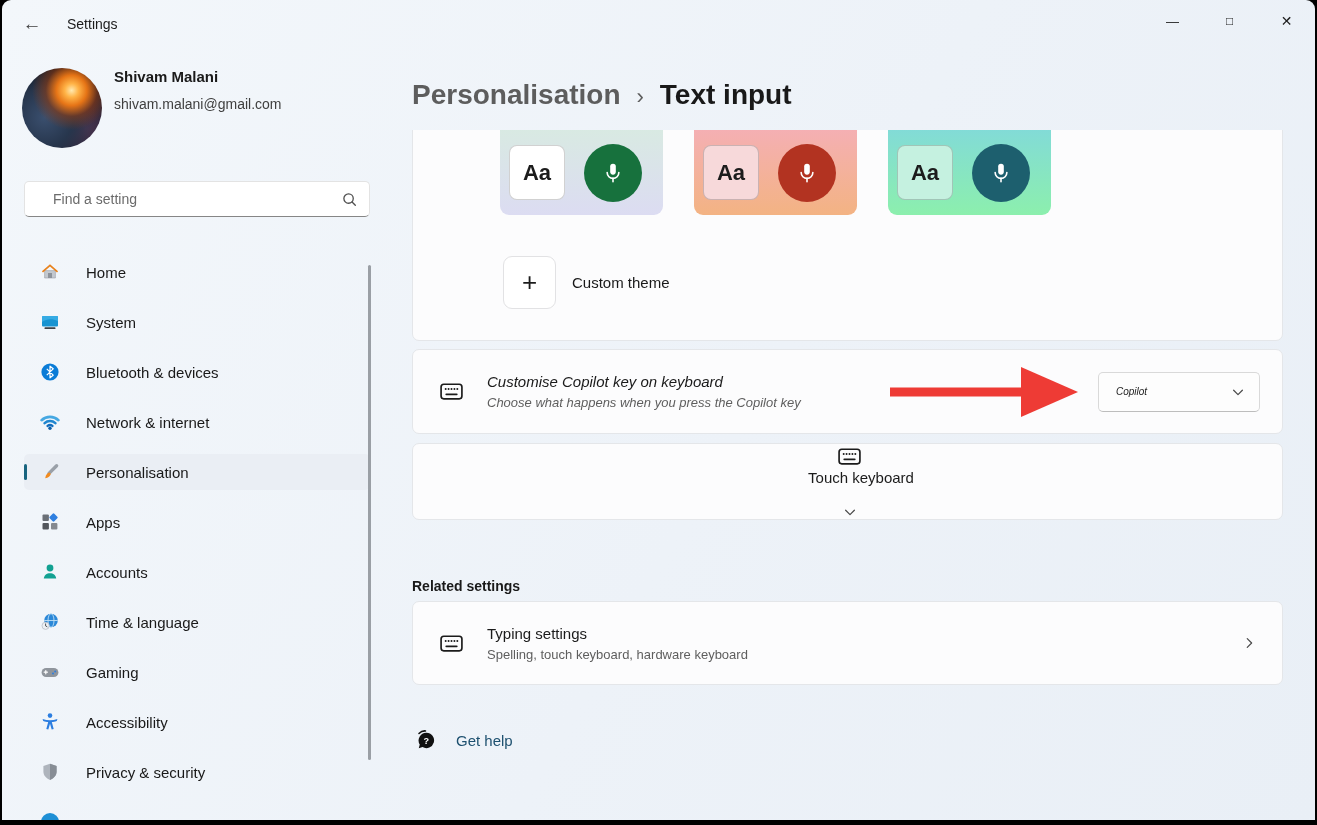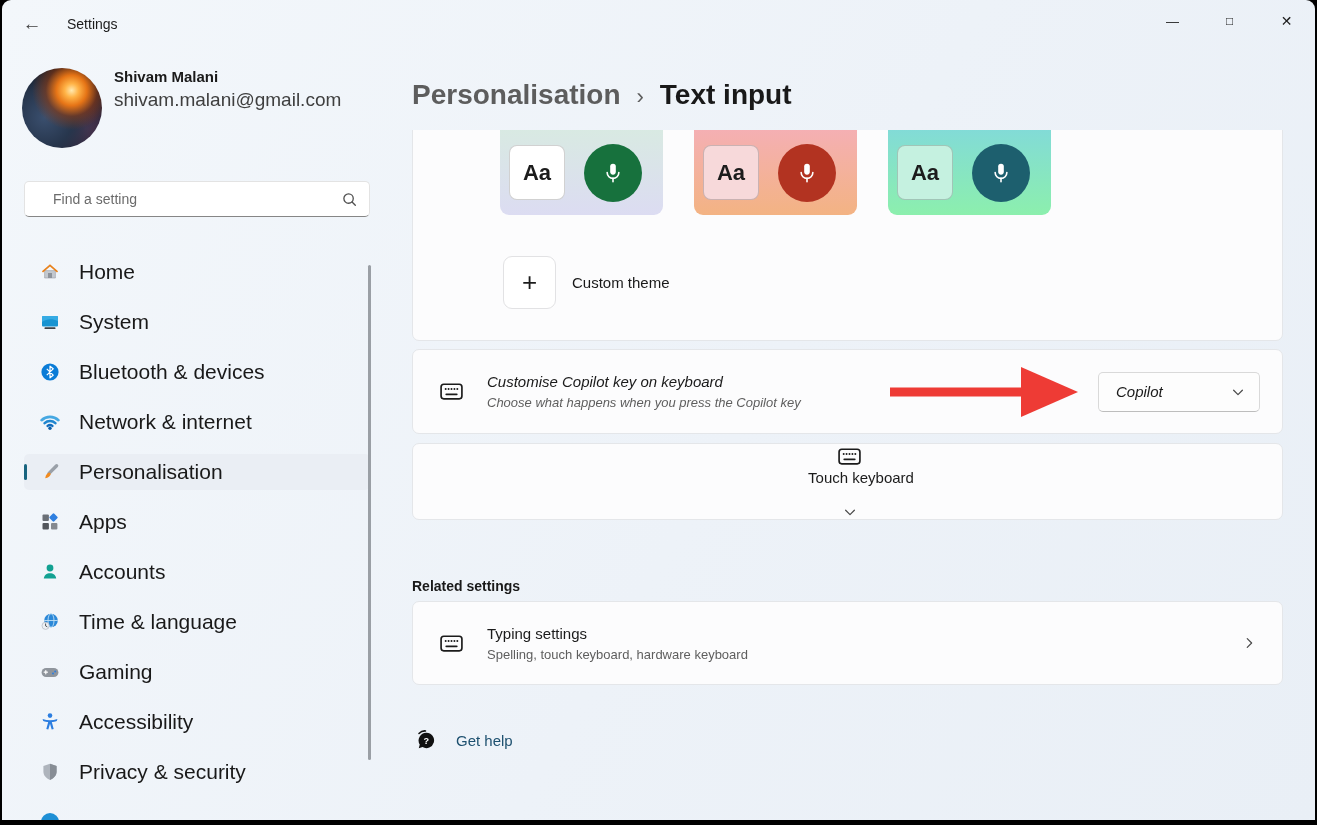--- a/index.html
+++ b/index.html
@@ -32,42 +32,42 @@
   .avatar {
     width:80px; height:80px; border-radius:50%; flex-shrink:0;
     background:
       radial-gradient(circle at 62% 28%, #ffe9b0 0%, #ffb347 9%, rgba(240,120,20,.95) 20%, rgba(150,60,15,.55) 34%, rgba(40,30,30,0) 52%),
       radial-gradient(circle at 28% 62%, #3a4f6e 0%, #27364d 38%, rgba(20,25,38,0) 66%),
       radial-gradient(circle at 80% 75%, #4a3550 0%, rgba(30,20,40,0) 55%),
       #131a26;
   }
   .user-text { margin-left:12px; }
   .user-name { font-size:15px; font-weight:bold; color:#1a1a1a; }
-  .user-email { font-size:19px; color:#3f3f3f; margin-top:4px; }
+  .user-email { font-size:14px; color:#3f3f3f; margin-top:11px; }
 
   .search-box {
     margin-top:33px; height:36px; width:100%; background:#fff;
     border:1px solid #e3e3e3; border-bottom:1px solid #868686; border-radius:5px;
     display:flex; align-items:center; padding:0 12px;
   }
   .search-box input { border:none; outline:none; flex:1; font-size:14px; color:#0f172a;
     font-family:inherit; background:transparent;margin-left:16px; }
   .search-box input::placeholder { color:#6b6b6b; }
   .search-glyph { width:15px; height:15px; flex-shrink:0; }
 
   .nav { margin-top:37px; }
   .nav-item { position:relative; height:36px; margin-bottom:14px; border-radius:5px;
               display:flex; align-items:center; padding-left:16px; cursor:default; }
   .nav-item.active { background:#eaeef4; }
   .nav-item.active::before {
     content:""; position:absolute; left:0; top:50%; transform:translateY(-50%);
     width:3px; height:16px; border-radius:2px; background:var(--accent,#18647f);
   }
   .nav-icon { width:20px; height:20px; flex-shrink:0; }
-  .nav-label { margin-left:19px; font-size:21px; color:#191919; }
+  .nav-label { margin-left:26px; font-size:15px; color:#191919; }
 
   .side-scrollbar { position:absolute; right:21px; top:217px; width:3px; height:495px;
                     border-radius:2px; background:#9a9fa5; }
 
   
   .main { flex:1; padding:0 32px 0 20px; position:relative; }
   .breadcrumb { margin-top:26px; height:42px; display:flex; align-items:center; }
   .crumb-parent { font-size:28px; font-weight:600; color:#5d5d5d; }
   .crumb-sep { font-size:22px; color:#5d5d5d; margin:0 16px; padding-top:3px; }
   .crumb-current { font-size:28px; font-weight:600; color:#191919; }
@@ -106,21 +106,21 @@
   .panel-copilot { height:85px; margin-top:8px;font-style:italic; }
   .panel-touch { height:77px; margin-top:9px;flex-direction:column; }
   .row-kbd-icon { width:25px; height:25px; flex-shrink:0; color:#1b1b1b; }
   .row-text { margin-left:23px; flex:1; }
   .row-title { font-size:15px; color:#1b1b1b; }
   .row-sub { font-size:13px; color:#5e5e5e; margin-top:5px; }
   .arrow-annot { width:190px; height:56px; margin-right:20px; flex-shrink:0; }
   .dropdown { width:162px; height:40px; background:#fdfdfd; border:1px solid #d9d9d9;
               border-bottom-color:#bdbdbd; border-radius:5px;
               display:flex; align-items:center; padding:0 14px 0 17px; }
-  .dropdown-value { flex:1; font-size:15px; color:#1b1b1b; }
+  .dropdown-value { flex:1; font-size:10px; color:#1b1b1b; }
   .chev { width:14px; height:14px; color:#4a4a4a; flex-shrink:0; }
   .chev-right { width:14px; height:14px; color:#4a4a4a; margin-right:4px; }
 
   .section-heading { margin-top:58px; font-size:14px; font-weight:bold; color:#191919; }
   .panel-typing { height:84px; margin-top:7px; }
 
   .footer-links { margin-top:44px; margin-left:2px; }
   .flink { display:flex; align-items:center; margin-bottom:21px; }
   .flink-icon { width:23px; height:23px; flex-shrink:0; }
   .flink-label { margin-left:19px; font-size:15px; color:var(--link,#1d506f); }

